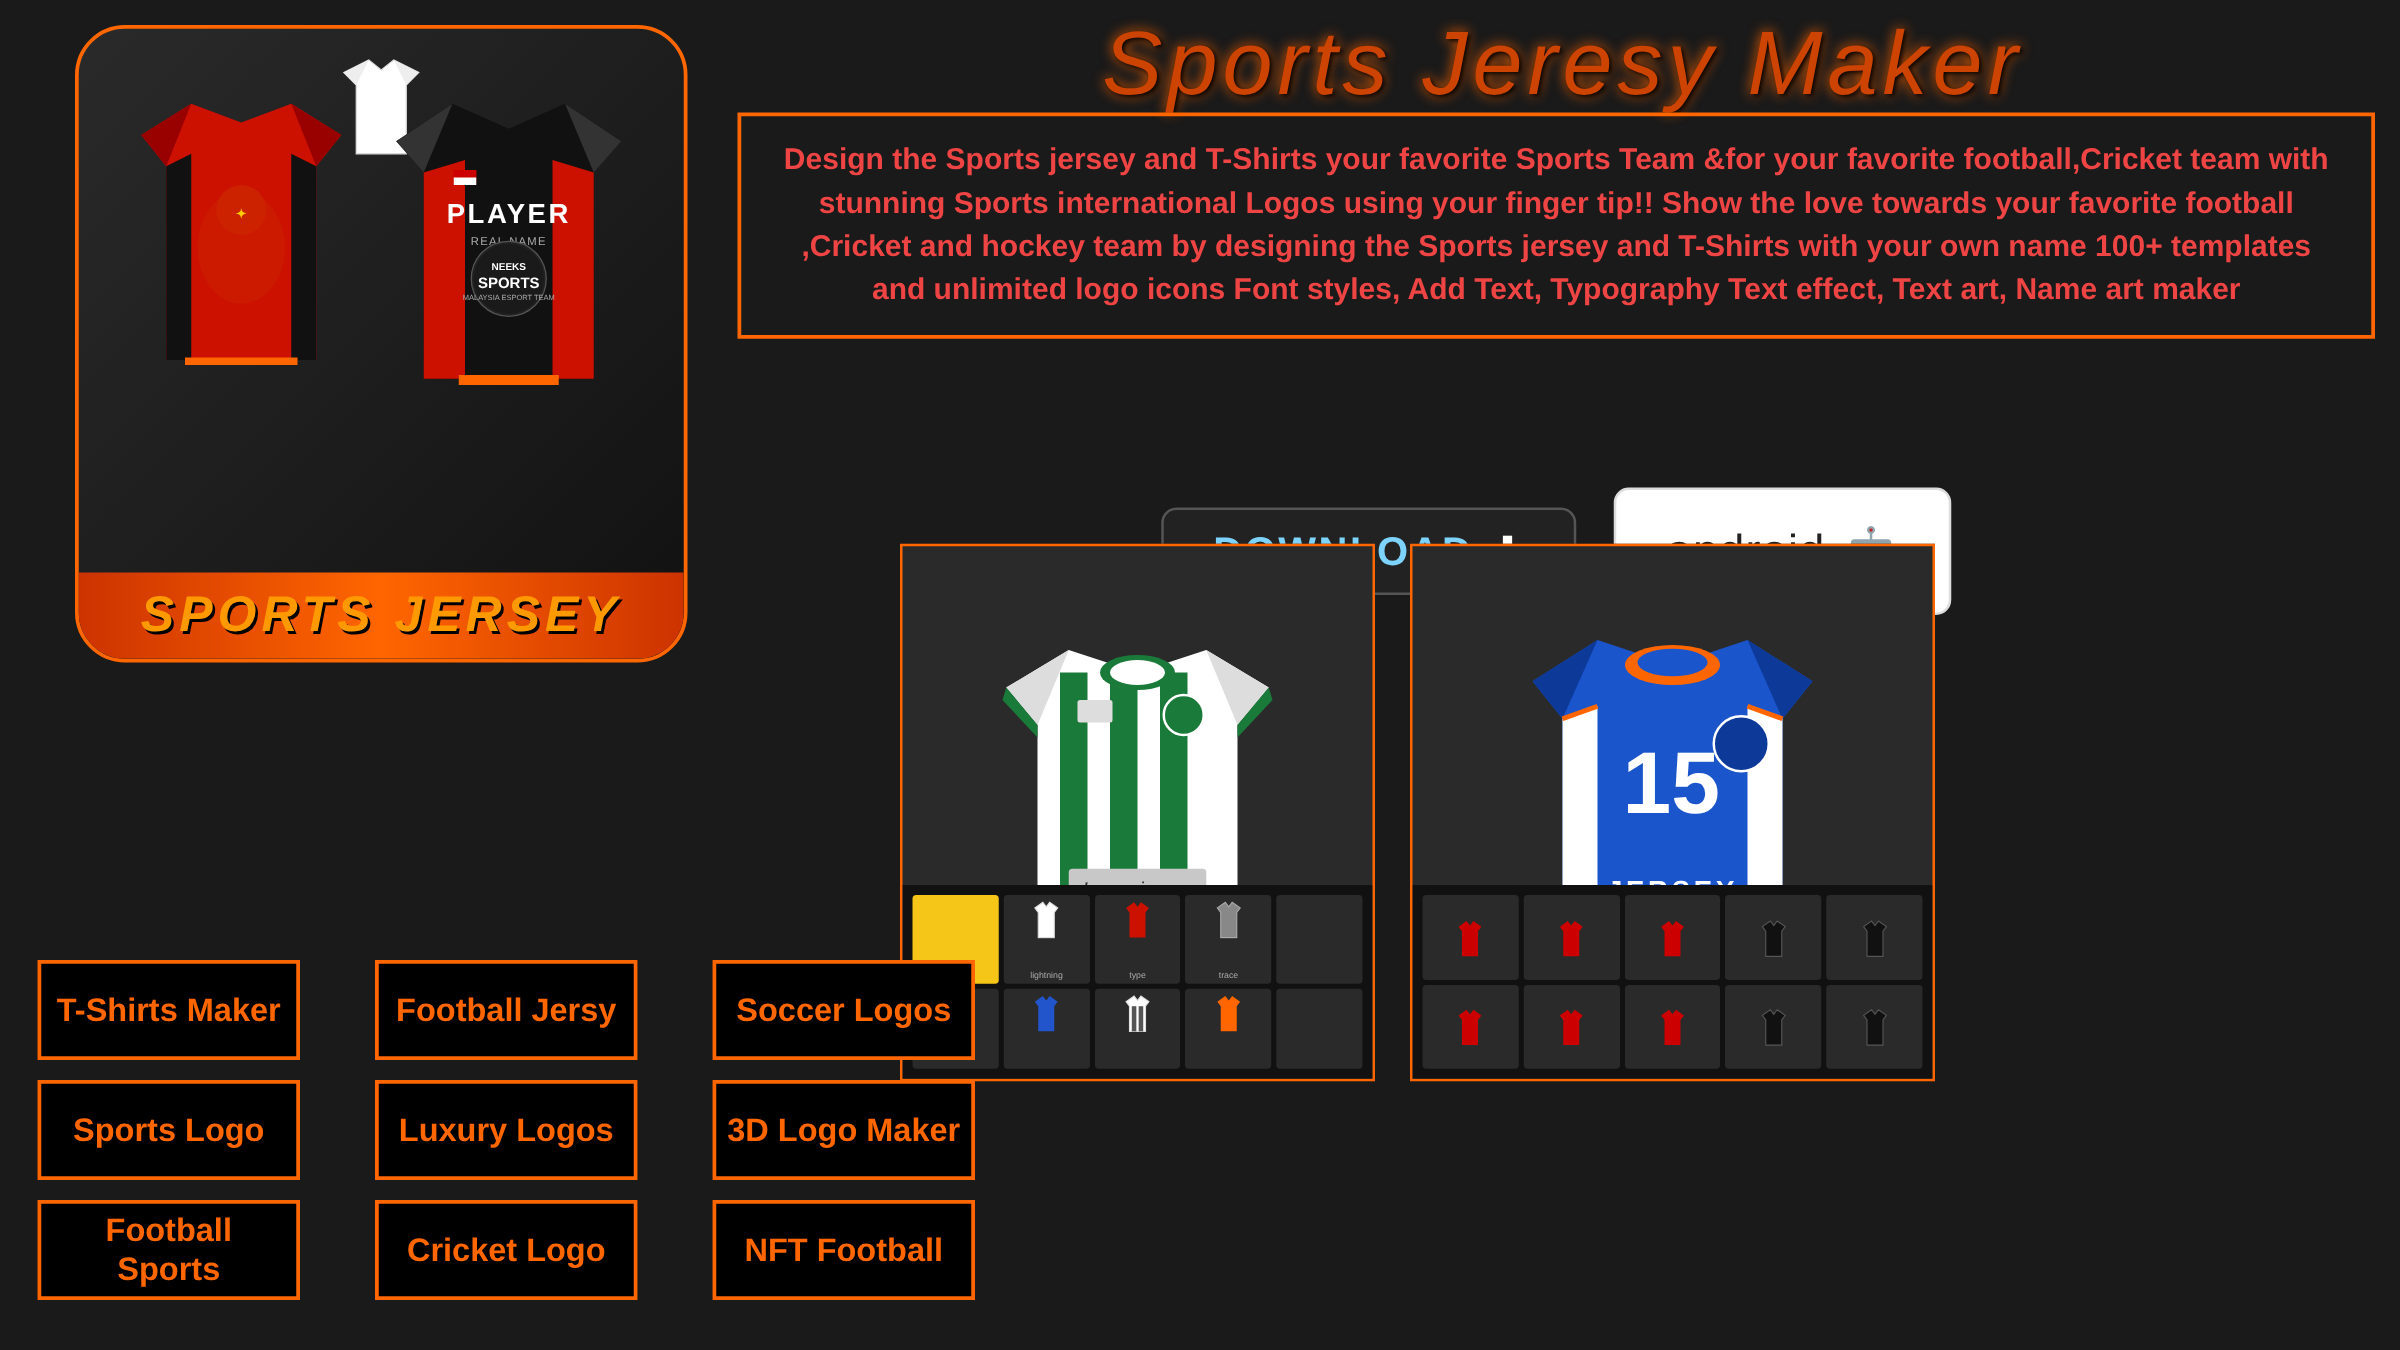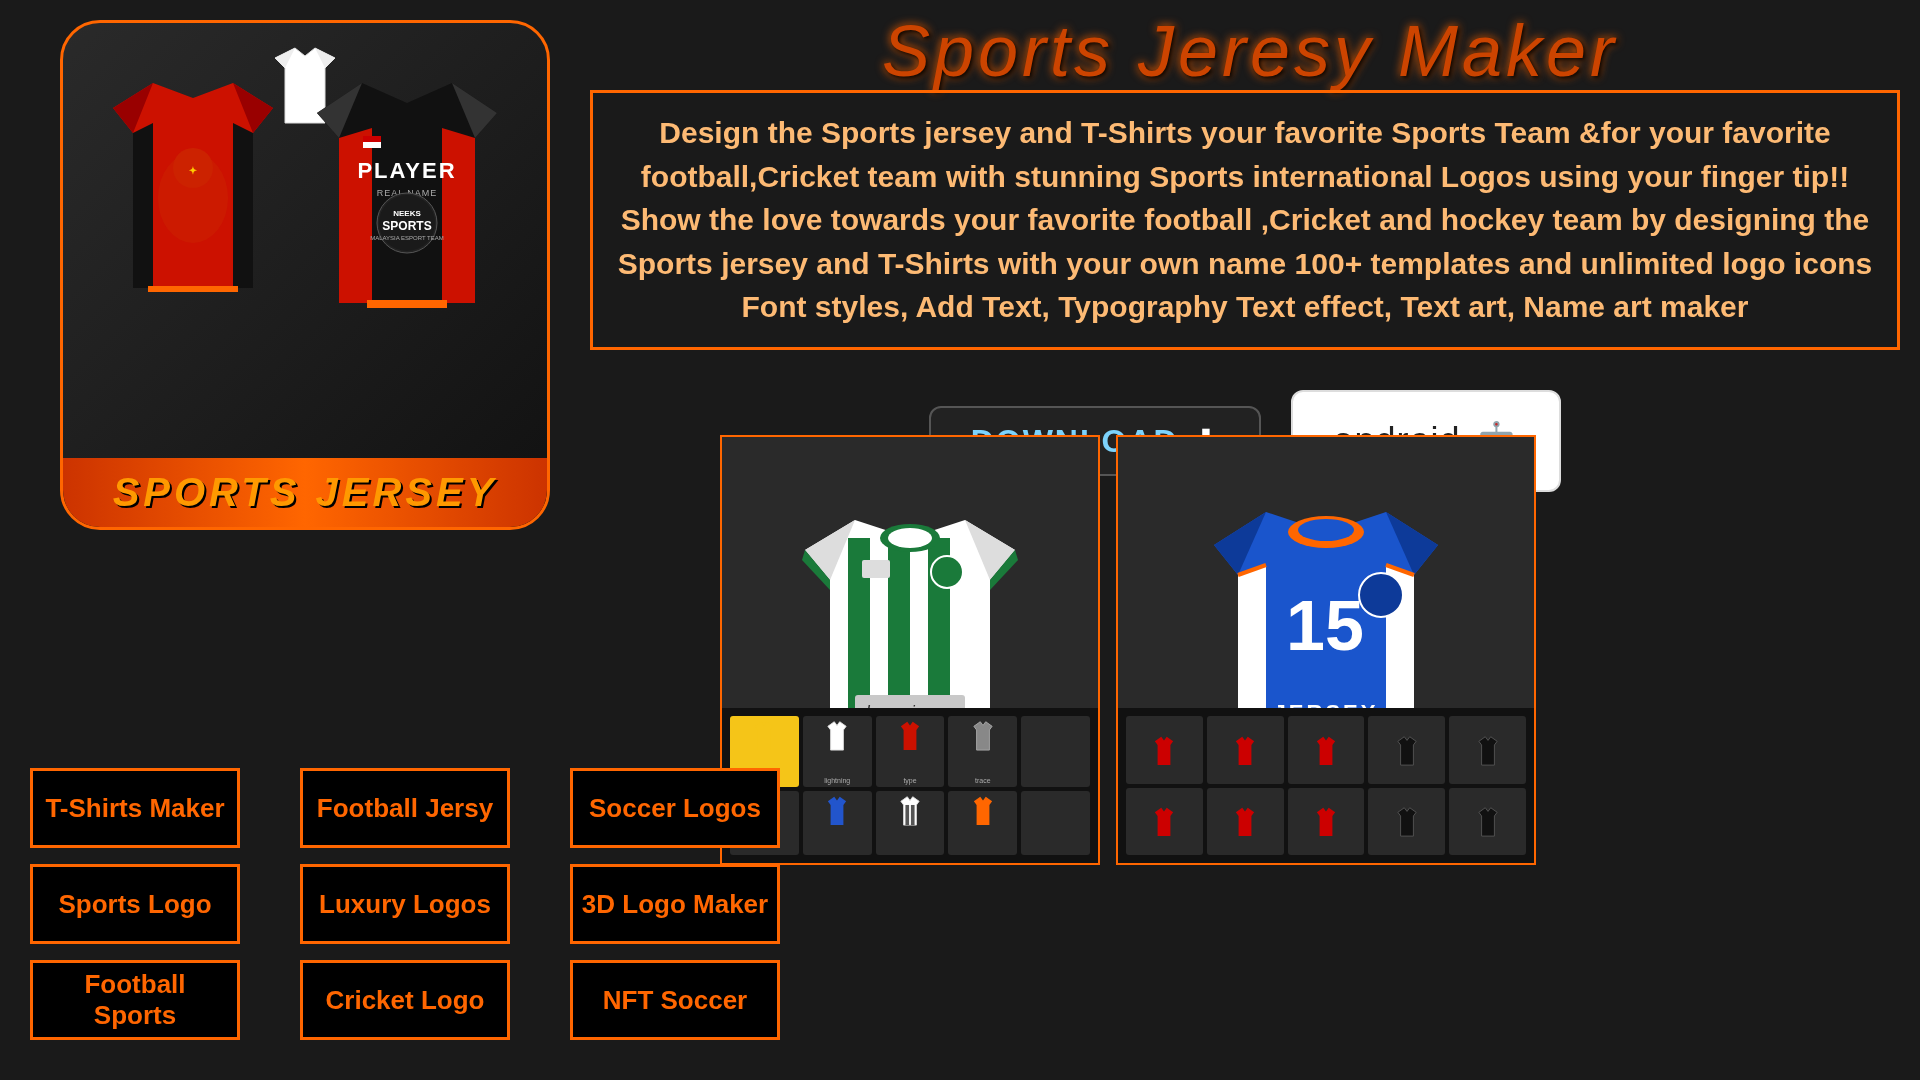--- a/index.html
+++ b/index.html
@@ -98,23 +98,23 @@
     .description-box {
       position: absolute;
       top: 90px;
       left: 590px;
       right: 20px;
       border: 3px solid #ff6600;
       padding: 18px 24px;
       background: transparent;
     }
     .description-text {
-      font-size: 30px;
+      font-size: 24px;
       font-weight: bold;
-      color: #fdba74;
+      color: #ef4444;
       line-height: 1.45;
       text-align: center;
     }
 
     
     .download-area {
       position: absolute;
       top: 390px;
       left: 590px;
       right: 20px;
@@ -164,21 +164,21 @@
       color: #78c257;
     }
 
     
     .jersey-previews {
       position: absolute;
       top: 435px;
       left: 720px;
       right: 0;
       display: flex;
-      gap: 16px;
+      gap: 28px;
     }
     .jersey-preview-box {
       border: 2px solid #ff6600;
       width: 380px;
       height: 430px;
       background: #2a2a2a;
       position: relative;
       display: flex;
       align-items: center;
       justify-content: center;
@@ -477,14 +477,14 @@
 
 <div class="buttons-grid">
 <div class="grid-btn">T-Shirts Maker</div>
     <div class="grid-btn">Football Jersy</div>
     <div class="grid-btn">Soccer Logos</div>
     <div class="grid-btn">Sports Logo</div>
     <div class="grid-btn">Luxury Logos</div>
     <div class="grid-btn">3D Logo Maker</div>
     <div class="grid-btn">Football Sports</div>
     <div class="grid-btn">Cricket Logo</div>
-    <div class="grid-btn">NFT Soccer</div>
+    <div class="grid-btn">NFT Football</div>
   </div>
 
 </body></html>

